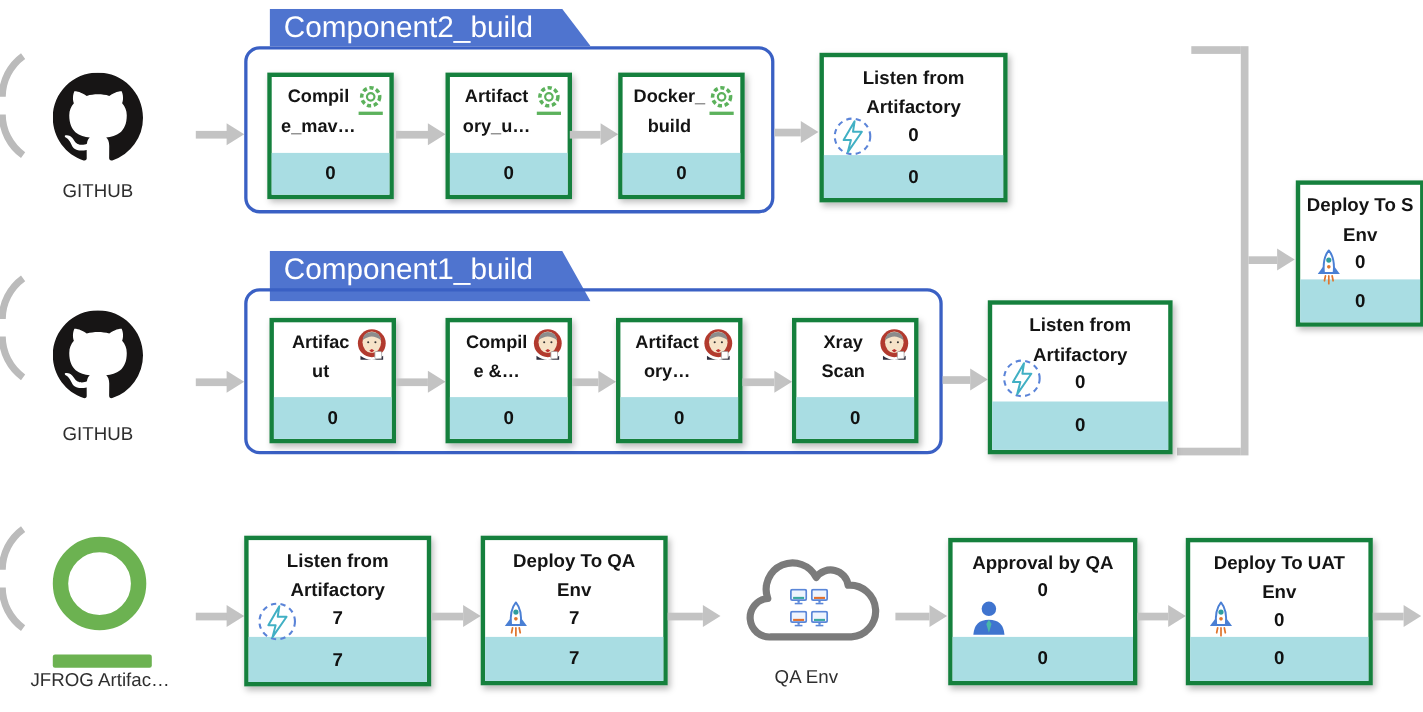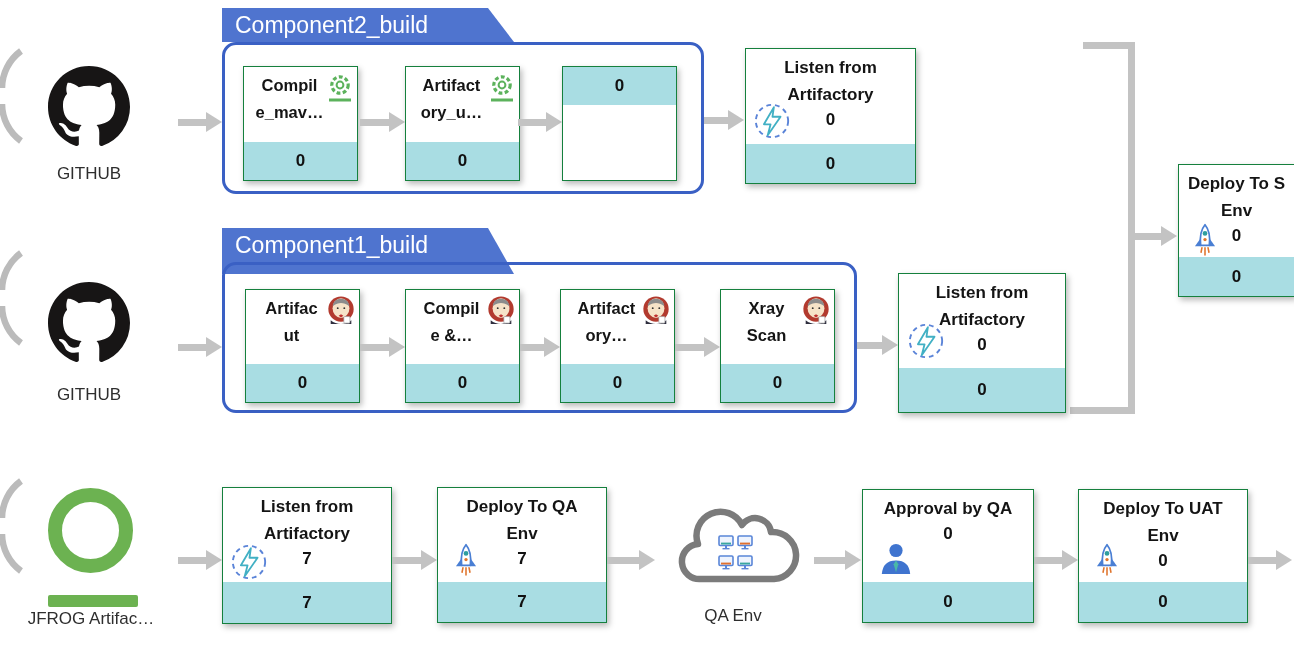--- a/index.html
+++ b/index.html
@@ -7,26 +7,26 @@
     width:1294px;height:647px;position:relative;overflow:hidden;
     background:#ffffff;font-family:"Liberation Sans", sans-serif;
   }
   .abs{position:absolute;}
   
   .line{position:absolute;background:#c3c3c3;}
   .ahead{position:absolute;width:0;height:0;
     border-top:10px solid transparent;border-bottom:10px solid transparent;
     border-left:16px solid #c3c3c3;}
   
-  .group-banner{position:absolute;background:#4f74cf;color:#fff;font-size:23px;
+  .group-banner{position:absolute;background:#4f74cf;color:#fff;font-size:27px;
     line-height:34px;padding-left:13px;box-sizing:border-box;
-    clip-path:polygon(0 0, calc(100% - 26px) 0, 100% 100%, 0 100%);}
+    clip-path:polygon(0 0, calc(100% - 26px) 0, 100% 100%, 0 100%);margin-left:23px;}
   .group-box{position:absolute;border:3px solid #3a60c4;border-radius:14px;background:transparent;box-sizing:border-box;}
   
-  .node{position:absolute;background:#fff;border:1px solid #15803d;
+  .node{position:absolute;background:#fff;border:4px solid #15803d;
     box-shadow:2px 3px 6px rgba(0,0,0,0.28);display:flex;flex-direction:column;box-sizing:border-box;}
   .nwhite{flex:1;position:relative;padding-top:5px;}
   .step-title{font-weight:bold;font-size:16.5px;line-height:1.62;text-align:center;
     padding-right:22px;color:#141414;}
   .big-title{font-weight:bold;font-size:17px;line-height:1.6;text-align:center;color:#141414;}
   .big-value{font-weight:bold;font-size:17px;text-align:center;margin-top:2px;color:#111;}
   .band{display:flex;align-items:center;justify-content:center;background:#a9dde3;
     font-weight:bold;font-size:17px;color:#111;}
   .corner-icon{position:absolute;top:6px;right:4px;}
   .left-icon{position:absolute;}
@@ -144,20 +144,29 @@
         <use href="#sym-gear"></use>
       </svg>
   </div>
   <div class="band" style="height:38px">0</div>
 </div>
 
 <div class="line" style="left:518px;top:119px;width:28px;height:6.5px"></div>
 <div class="ahead" style="left:546px;top:112px"></div>
 
 <div class="node" style="left:562px;top:66px;width:115px;height:115px">
+  <div class="nwhite">
+    <div class="step-title">
+      <div>Docker_</div>
+        <div>build</div>
+    </div>
+    <svg class="corner-icon" width="26" height="30">
+        <use href="#sym-gear"></use>
+      </svg>
+  </div>
   <div class="band" style="height:38px">0</div>
 </div>
 
 <div class="line" style="left:704px;top:117px;width:24px;height:6.5px"></div>
 <div class="ahead" style="left:728px;top:110px"></div>
 
 <div class="node" style="left:745px;top:48px;width:171px;height:136px">
   <div class="nwhite">
     <div class="big-title">
       <div>Listen from</div>

